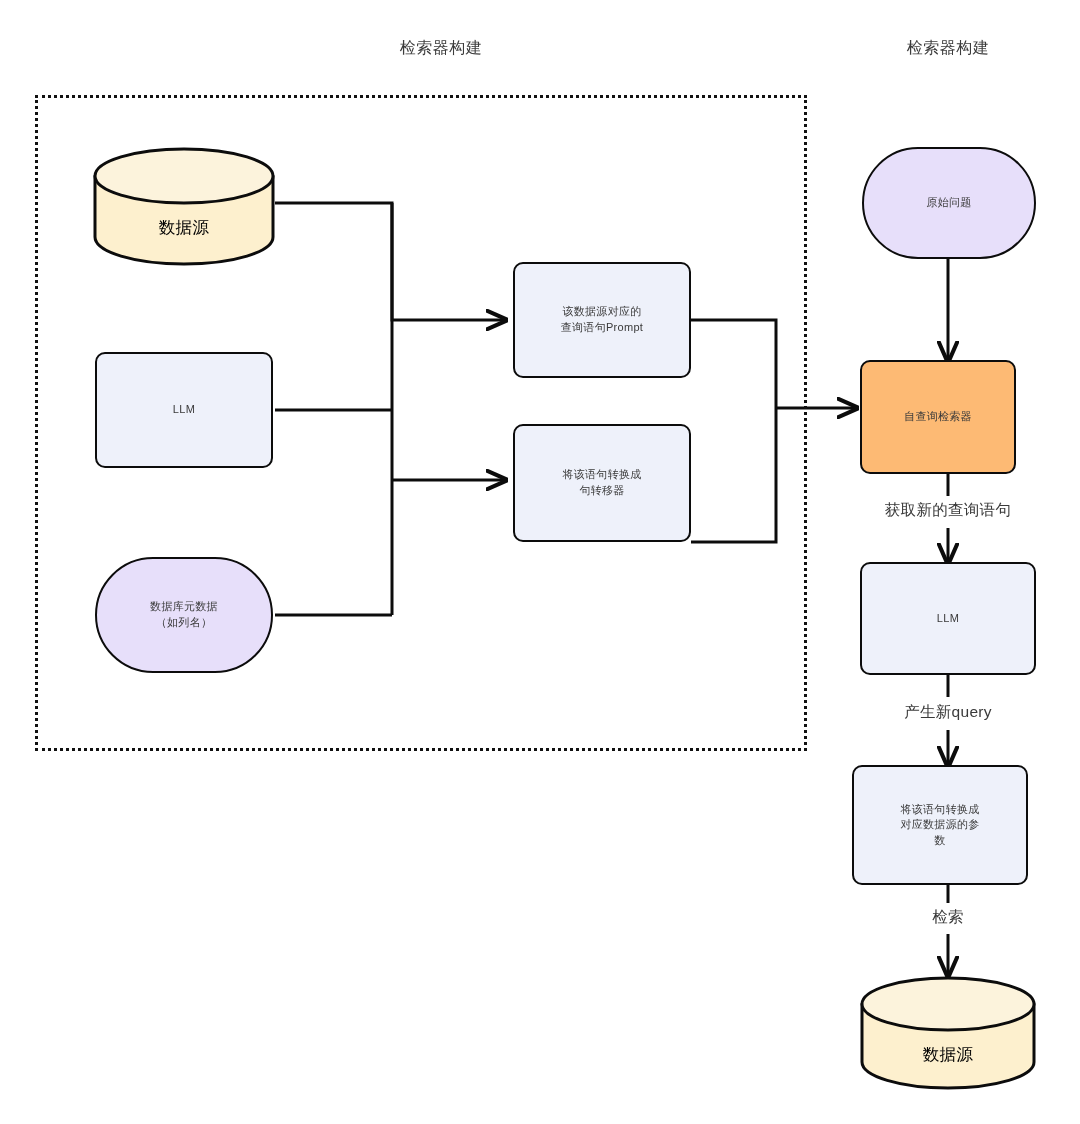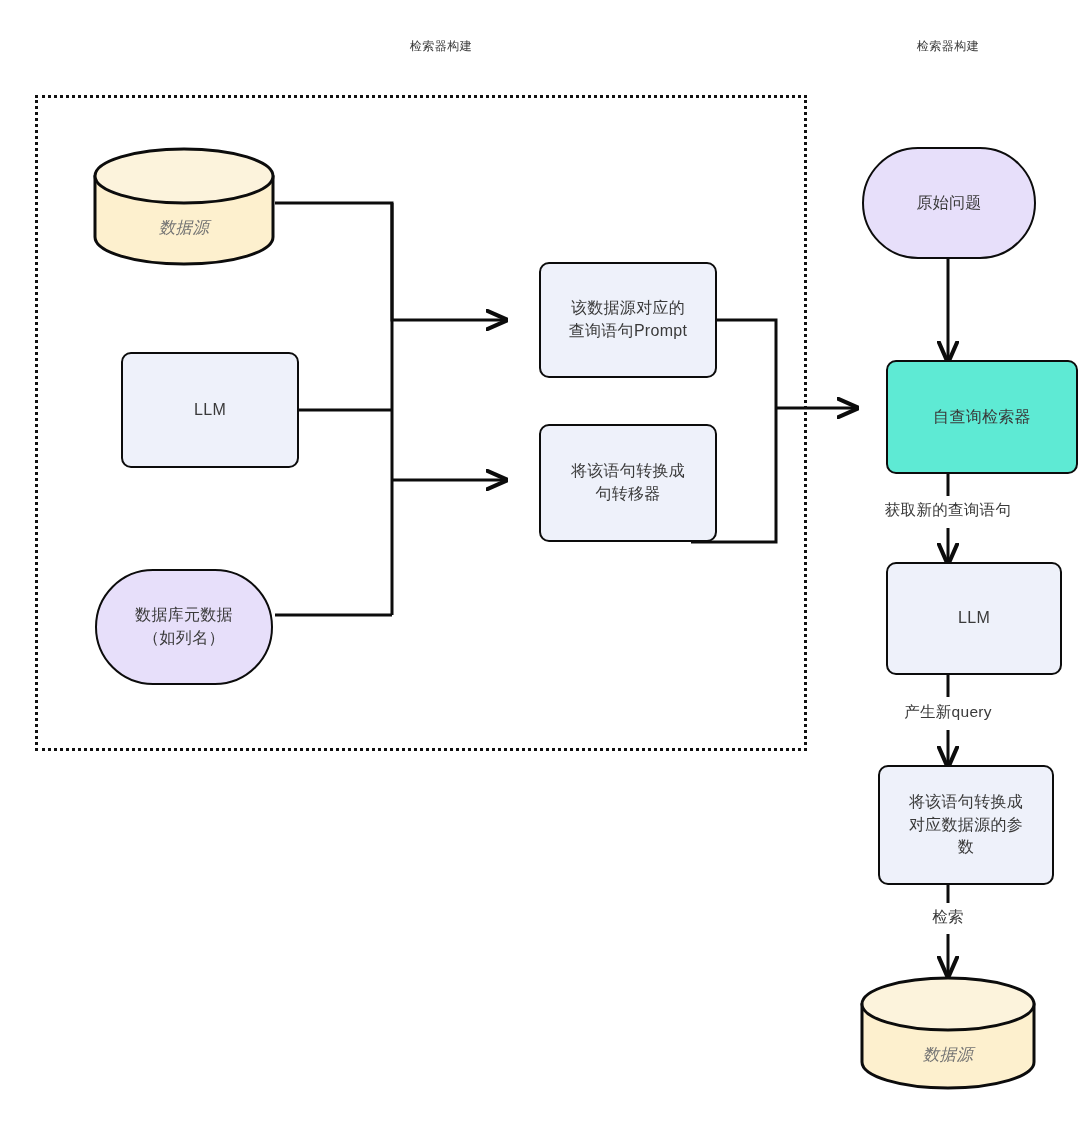--- a/index.html
+++ b/index.html
@@ -16,62 +16,60 @@
     color: #333333;
   }
   #canvas {
     position: absolute;
     inset: 0;
     width: 1080px;
     height: 1124px;
   }
   .col-title {
     position: absolute;
-    font-size: 12px;
+    font-size: 16px;
     color: #3c3c3c;
     text-align: center;
     white-space: nowrap;
     letter-spacing: 0.5px;
   }
   .node {
     position: absolute;
     box-sizing: border-box;
     border: 2.5px solid #0c0c0c;
     display: flex;
     align-items: center;
     justify-content: center;
     text-align: center;
-    font-size: 16px;
+    font-size: 11px;
     line-height: 1.42;
     color: #3a3a3a;
     letter-spacing: 0.3px;
   }
   .node-rect {
     border-radius: 10px;
-    margin-left: 26px;
   }
   .node-stadium {
     border-radius: 999px;
   }
   .node-label {
     padding: 0 6px;
     white-space: pre-line;
   }
   .cylinder {
     position: absolute;
   }
   .cylinder .cyl-label {
     position: absolute;
     left: 0;
     right: 0;
     text-align: center;
     font-size: 16.5px;
-    color: #737373;
+    color: #000000;
     letter-spacing: 0.3px;
-    font-style: italic;
   }
   .edge-label {
     position: absolute;
     font-size: 15.5px;
     color: #3a3a3a;
     text-align: center;
     white-space: nowrap;
     letter-spacing: 0.3px;
   }
   .dotted-group {
@@ -137,40 +135,40 @@
 </div>
 
 <div class="cylinder" style="left:862px; top:978px; width:172px; height:110px;">
   <div class="cyl-label" style="top:66px;">数据源</div>
 </div>
 
 <div class="node node-rect" style="left:95px; top:352px; width:178px; height:116px; background:#eef1fa;">
   <span class="node-label">LLM</span>
 </div>
 
-<div class="node node-stadium" style="left:95px; top:557px; width:178px; height:116px; background:#e7dffa;margin-top:12px;">
+<div class="node node-stadium" style="left:95px; top:557px; width:178px; height:116px; background:#e7dffa;">
   <span class="node-label">数据库元数据
 （如列名）</span>
 </div>
 
 <div class="node node-rect" style="left:513px; top:262px; width:178px; height:116px; background:#eef1fa;">
   <span class="node-label">该数据源对应的
 查询语句Prompt</span>
 </div>
 
 <div class="node node-rect" style="left:513px; top:424px; width:178px; height:118px; background:#eef1fa;">
   <span class="node-label">将该语句转换成
 句转移器</span>
 </div>
 
 <div class="node node-stadium" style="left:862px; top:147px; width:174px; height:112px; background:#e7dffa;">
   <span class="node-label">原始问题</span>
 </div>
 
-<div class="node node-rect" style="left:860px; top:360px; width:192px; height:114px; background:#5eead4;">
+<div class="node node-rect" style="left:860px; top:360px; width:156px; height:114px; background:#fdba74;">
   <span class="node-label">自查询检索器</span>
 </div>
 
 <div class="node node-rect" style="left:860px; top:562px; width:176px; height:113px; background:#eef1fa;">
   <span class="node-label">LLM</span>
 </div>
 
 <div class="node node-rect" style="left:852px; top:765px; width:176px; height:120px; background:#eef1fa;">
   <span class="node-label">将该语句转换成
 对应数据源的参

